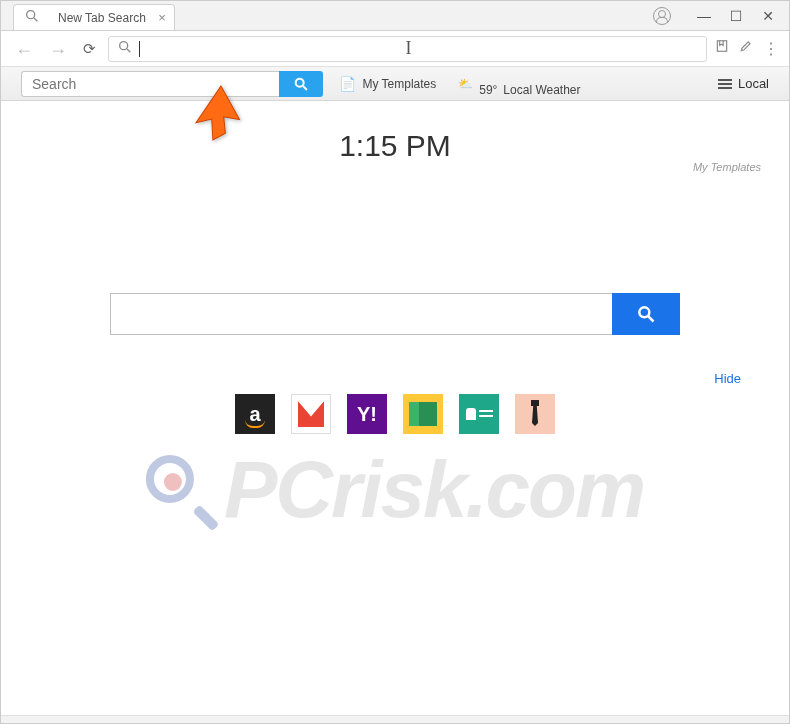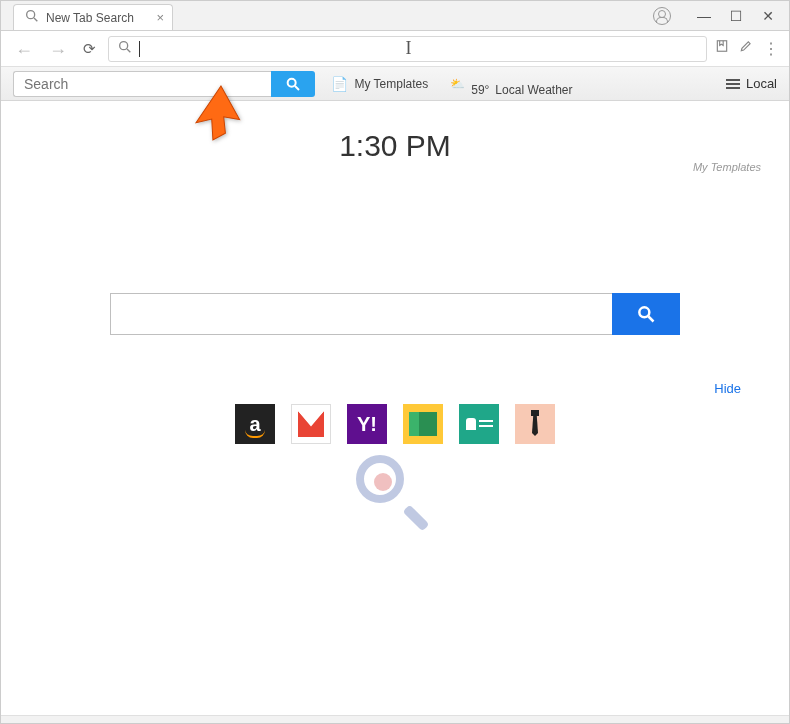--- a/index.html
+++ b/index.html
@@ -6,57 +6,57 @@
 body { width: 790px; height: 724px; background: #fff; position: relative; overflow: hidden; border: 1px solid #ccc; }
 
 
 .window-controls { position: absolute; top: 0; right: 0; display: flex; align-items: center; height: 30px; gap: 18px; padding: 0 14px; }
 .window-controls .ctrl { width: 14px; height: 14px; display: flex; align-items: center; justify-content: center; color: #555; font-size: 14px; }
 .profile-icon { width: 18px; height: 18px; border-radius: 50%; border: 1.5px solid #999; position: relative; margin-right: 8px; }
 .profile-icon::before { content: ''; position: absolute; width: 6px; height: 6px; border: 1.5px solid #999; border-radius: 50%; top: 2px; left: 4px; }
 .profile-icon::after { content: ''; position: absolute; width: 10px; height: 5px; border: 1.5px solid #999; border-bottom: none; border-radius: 5px 5px 0 0; bottom: 1px; left: 2px; }
 
 .tab-bar { height: 30px; background: #f2f2f2; display: flex; align-items: flex-end; padding-left: 12px; border-bottom: 1px solid #d0d0d0; }
-.tab { background: #fff; height: 26px; padding: 0 28px 0 10px; display: flex; align-items: center; gap: 6px; font-size: 12px; color: #555; border: 1px solid #d0d0d0; border-bottom: none; border-radius: 4px 4px 0 0; position: relative; min-width: 160px; }
+.tab { background: #fff; height: 26px; padding: 0 28px 0 10px; display: flex; align-items: center; gap: 18px; font-size: 12px; color: #555; border: 1px solid #d0d0d0; border-bottom: none; border-radius: 4px 4px 0 0; position: relative; min-width: 160px; }
 .tab .tab-close { position: absolute; right: 8px; font-size: 13px; color: #888; }
 .tab .magnify-icon { color: #888; }
 
 .address-row { height: 36px; display: flex; align-items: center; padding: 0 10px; gap: 8px; border-bottom: 1px solid #e0e0e0; background: #fff; }
 .nav-arrow { color: #bbb; font-size: 18px; padding: 0 4px; }
 .reload { color: #666; font-size: 15px; padding: 0 4px; }
 .omnibox { flex: 1; height: 26px; border: 1px solid #d8d8d8; border-radius: 3px; display: flex; align-items: center; padding: 0 8px; gap: 6px; }
 .omnibox .search-glyph { color: #888; font-size: 13px; }
 .omnibox .cursor { width: 1px; height: 16px; background: #333; }
 .text-caret { font-family: serif; color: #555; font-size: 18px; margin-left: 260px; }
 .addr-icons { display: flex; gap: 10px; color: #888; font-size: 14px; }
 .addr-icons svg { width: 14px; height: 14px; }
 
 
-.toolbar { height: 34px; background: linear-gradient(#f6f6f6,#ececec); border-bottom: 1px solid #d6d6d6; display: flex; align-items: center; padding: 0 12px; gap: 10px; }
+.toolbar { height: 34px; background: linear-gradient(#f6f6f6,#ececec); border-bottom: 1px solid #d6d6d6; display: flex; align-items: center; padding: 0 20px; gap: 10px; }
 .toolbar-search { display: flex; align-items: center; }
 .toolbar-search input { width: 258px; height: 26px; border: 1px solid #c8c8c8; border-right: none; border-radius: 3px 0 0 3px; padding: 0 10px; font-size: 14px; color: #888; background: #fff; }
 .toolbar-search .go { width: 44px; height: 26px; background: #2aa3ef; border: none; border-radius: 0 3px 3px 0; display: flex; align-items: center; justify-content: center; color: #fff; }
 .toolbar-link { display: flex; align-items: center; gap: 6px; font-size: 12px; color: #444; padding: 0 6px; }
 .templates-icon { color: #e09040; font-size: 14px; }
 .weather-temp { font-size: 12px; color: #444; margin-top: 12px; }
 .weather-bold { font-weight: normal; }
 .menu-btn { margin-left: auto; display: flex; align-items: center; gap: 6px; font-size: 13px; color: #333; }
 .hamburger { display: flex; flex-direction: column; gap: 2px; }
 .hamburger span { width: 14px; height: 2px; background: #555; }
 
 
 .page { position: relative; background: #fff; height: calc(100% - 100px); }
 .clock { text-align: center; font-size: 30px; color: #333; margin-top: 28px; font-weight: 400; }
 .top-right-link { position: absolute; right: 28px; top: 32px; font-size: 11px; color: #999; font-style: italic; }
 
 .big-search { width: 570px; height: 42px; margin: 130px auto 0; display: flex; }
 .big-search input { flex: 1; border: 1px solid #bfbfbf; border-right: none; background: #fff; }
 .big-search .go { width: 68px; background: #1a73e8; border: none; display: flex; align-items: center; justify-content: center; color: #fff; }
 
-.hide-link { text-align: right; padding-right: 48px; margin-top: 46px; font-size: 13px; color: #1a73e8; }
+.hide-link { text-align: right; padding-right: 48px; margin-top: 36px; font-size: 13px; color: #1a73e8; }
 
 .tiles { display: flex; justify-content: center; gap: 16px; margin-top: 8px; }
 .tile { width: 40px; height: 40px; display: flex; align-items: center; justify-content: center; font-size: 20px; font-weight: bold; color: #fff; }
 .tile-amazon { background: #222; position: relative; }
 .tile-amazon::after { content: ''; position: absolute; bottom: 6px; left: 10px; width: 20px; height: 6px; border-bottom: 2px solid #ff9900; border-radius: 0 0 10px 10px; }
 .tile-gmail { background: #fff; border: 1px solid #ddd; position: relative; }
 .tile-gmail::before { content: ''; position: absolute; inset: 6px; background: #e94435; clip-path: polygon(0 0, 50% 55%, 100% 0, 100% 100%, 0 100%); }
 .tile-gmail::after { content: ''; position: absolute; inset: 6px; background: #fff; clip-path: polygon(8% 0, 50% 48%, 92% 0, 100% 0, 50% 60%, 0 0); }
 .tile-yahoo { background: #5f0f8f; }
 .tile-docs { background: #ffc938; position: relative; }
@@ -161,21 +161,21 @@
     <div class="hamburger">
         <span></span>
         <span></span>
         <span></span>
       </div>
     <span>Local</span>
   </div>
 </div>
 
 <div class="page">
-  <div class="clock">1:30 PM</div>
+  <div class="clock">1:15 PM</div>
   <div class="top-right-link">My Templates</div>
 
   <div class="big-search">
     <input style="">
     <button class="go">
       <svg width="20" height="20" viewBox="0 0 24 24" fill="none" stroke="#fff" stroke-width="3">
           <circle cx="10" cy="10" r="6"></circle>
           <line x1="15" y1="15" x2="21" y2="21"></line>
         </svg>
     </button>
@@ -195,20 +195,21 @@
     <div class="tile tile-id"></div>
     <div class="tile tile-tie"></div>
   </div>
 
   <div class="watermark">
     <div class="wm-icon">
       <div class="lens"></div>
         <div class="dot"></div>
         <div class="handle"></div>
     </div>
+    <span>PCrisk.com</span>
   </div>
 
   <div class="footer">
     
     
     
     
     
     
   </div>

